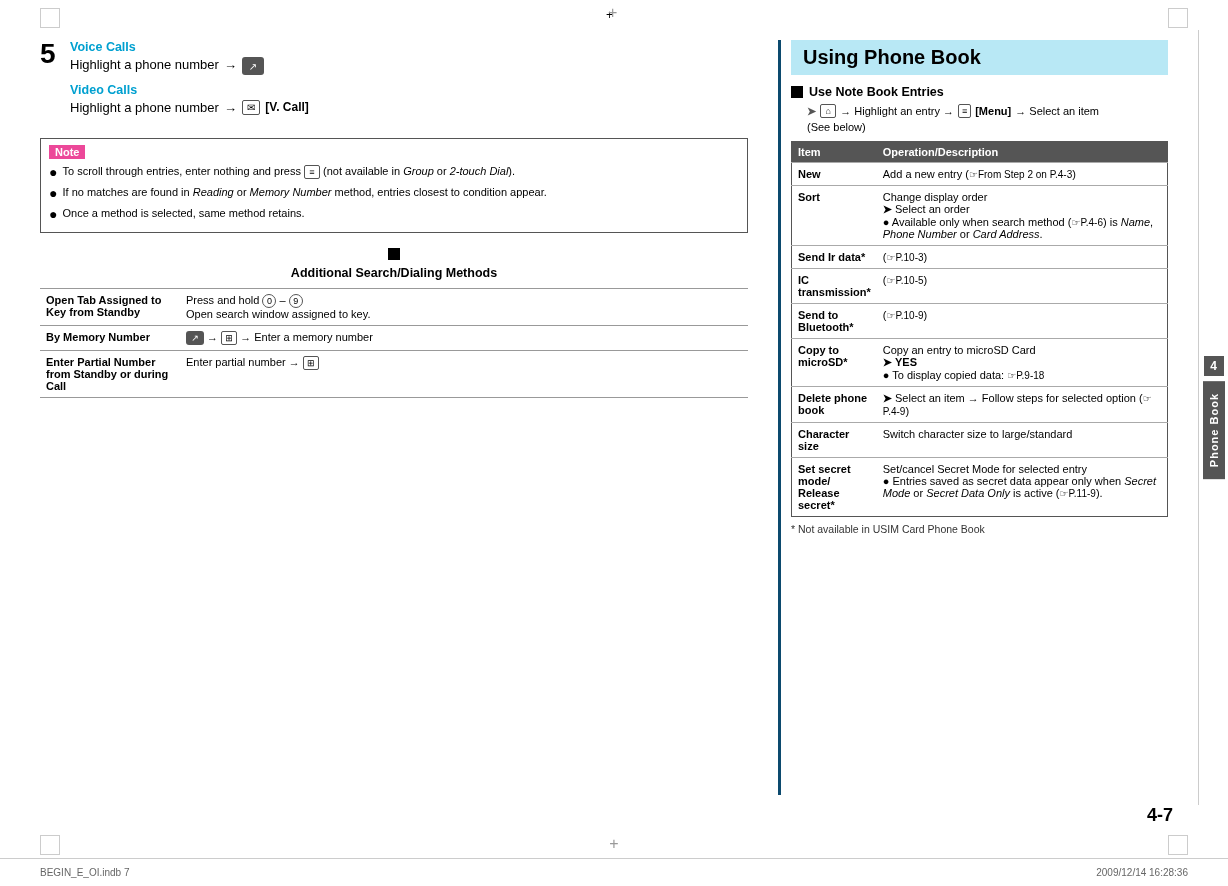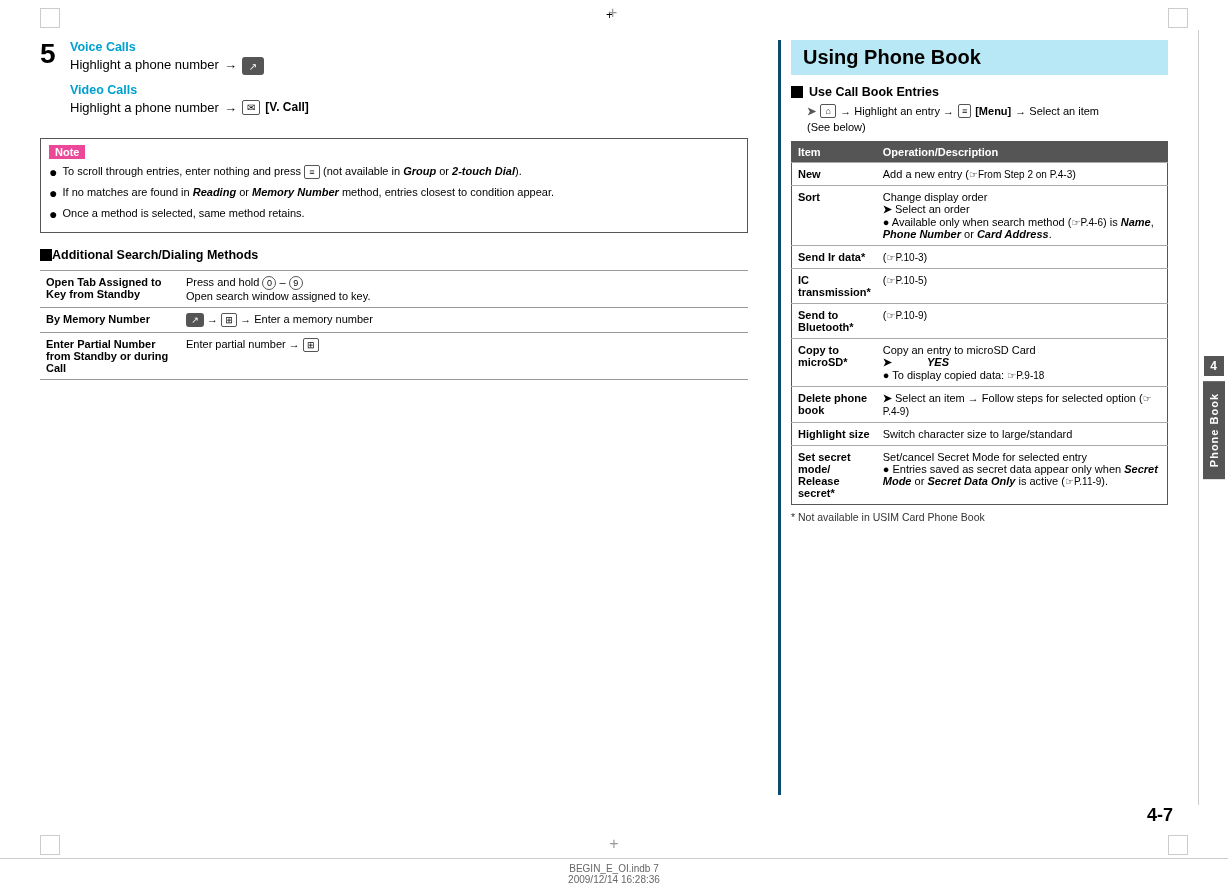--- a/index.html
+++ b/index.html
@@ -129,21 +129,23 @@
       line-height: 1.2;
     }
 
     
     .search-section {
       margin-top: 5px;
     }
     .section-header {
       display: flex;
       align-items: center;
+      gap: 6px;
       margin-bottom: 8px;
+      flex-direction: column;
     }
     .black-square {
       width: 12px;
       height: 12px;
       background: #000;
       min-width: 12px;
     }
     .section-header-text {
       font-weight: bold;
       font-size: 12.5px;
@@ -251,35 +253,34 @@
     
     .bottom-bar {
       display: flex;
       justify-content: space-between;
       align-items: center;
       padding: 4px 40px;
       border-top: 1px solid #ccc;
       font-size: 10px;
       color: #666;
       height: 28px;
-      flex-direction: column;
     }
 
     
     .bottom-marks {
       display: flex;
       justify-content: space-between;
       padding: 5px 40px;
       height: 28px;
     }
     .bottom-center-mark {
       display: flex;
       align-items: center;
     }
-    .bold-italic { font-weight: bold; font-style: italic; }
+    .bold-italic { font-weight: normal; font-style: italic; }
     .circle-key {
       display: inline-flex;
       align-items: center;
       justify-content: center;
       border: 1px solid #555;
       border-radius: 50%;
       width: 14px;
       height: 14px;
       font-size: 9px;
       vertical-align: middle;
@@ -383,21 +384,21 @@
 
       </div>
 
       <div class="right-column">
 
         <div class="phone-book-title">Using Phone Book</div>
 
         <div class="use-entries-section">
           <div class="subsection-header">
             <div class="black-square"></div>
-            <span class="subsection-title">Use Call Book Entries</span>
+            <span class="subsection-title">Use Note Book Entries</span>
           </div>
 
           <div class="entry-instruction">
             <span style="font-weight:bold;color:#555;">➤</span>
             <span style="display:inline-flex;align-items:center;justify-content:center;border:1px solid #555;border-radius:2px;width:16px;height:14px;font-size:9px;">⌂</span>
             <span>→ Highlight an entry →</span>
             <span style="display:inline-flex;align-items:center;border:1px solid #555;border-radius:2px;padding:1px 3px;font-size:9px;">≡</span>
             <span style="font-weight:bold;">[Menu]</span>
             <span>→ Select an item</span>
           </div>
@@ -432,30 +433,30 @@
                 <td>(<span class="ref-link">☞P.10-5</span>)</td>
               </tr>
               <tr>
                 <td>Send to Bluetooth*</td>
                 <td>(<span class="ref-link">☞P.10-9</span>)</td>
               </tr>
               <tr>
                 <td>Copy to microSD*</td>
                 <td>
                   Copy an entry to microSD Card<br>
-                  <span style="font-weight:bold;">➤</span> <span style="font-weight:bold;font-style:italic;margin-left:32px;">YES</span><br>
+                  <span style="font-weight:bold;">➤</span> <span style="font-weight:bold;">YES</span><br>
                   ● To display copied data: <span class="ref-link">☞P.9-18</span>
                 </td>
               </tr>
               <tr>
                 <td>Delete phone book</td>
                 <td><span style="font-weight:bold;">➤</span> Select an item → Follow steps for selected option (<span class="ref-link">☞P.4-9</span>)</td>
               </tr>
               <tr>
-                <td>Highlight size</td>
+                <td>Character size</td>
                 <td>Switch character size to large/standard</td>
               </tr>
               <tr>
                 <td>Set secret mode/ Release secret*</td>
                 <td>
                   Set/cancel Secret Mode for selected entry<br>
                   ● Entries saved as secret data appear only when <span class="bold-italic">Secret Mode</span> or <span class="bold-italic">Secret Data Only</span> is active (<span class="ref-link">☞P.11-9</span>).
                 </td>
               </tr>
             </tbody>

